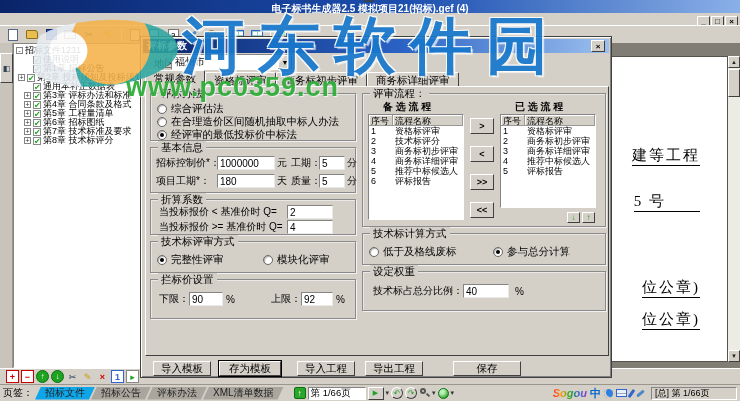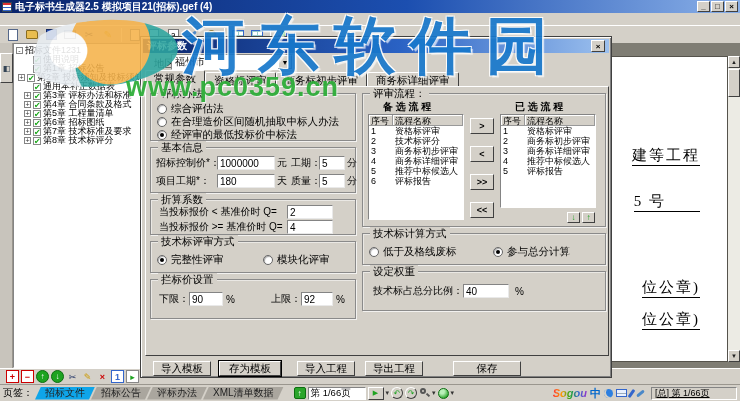--- a/index.html
+++ b/index.html
@@ -6,21 +6,21 @@
   html,body { width:740px; height:401px; overflow:hidden; }
   body { font-family:"Liberation Sans","DejaVu Sans",sans-serif; font-size:11px; }
   .stage { position:relative; width:740px; height:401px; background:#d4d0c8; overflow:hidden; }
   .sunken { border:1px solid; border-color:#848484 #ffffff #ffffff #848484; background:#ffffff; }
   .btn3d  { border:1px solid; border-color:#ffffff #404040 #404040 #ffffff; background:#d4d0c8;
             display:flex; align-items:center; justify-content:center; cursor:default; }
 
   
   .titlebar { position:absolute; left:0; top:0; width:740px; height:13px;
     background:linear-gradient(90deg,#0a246a 0%,#1c4fb0 55%,#8ab0e8 100%);
-    color:#fff; display:flex; align-items:center; padding:0 2px; font-size:10px; font-weight:bold; }
+    color:#fff; display:flex; align-items:center; padding:0 2px; font-size:10px; font-weight:bold;flex-direction:column; }
   .appico { width:10px; height:10px; background:#fff; border:1px solid #345;
     background-image:linear-gradient(#d33 0 2px,transparent 2px 4px,#36c 4px 5px,transparent 5px 7px,#36c 7px 8px,transparent 8px); margin-right:3px; }
   .wbtns { margin-left:auto; display:flex; gap:1px; }
   .wbtn { width:13px; height:11px; font-size:8px; font-weight:bold; color:#000; }
   .menubar { position:absolute; left:0; top:13px; width:740px; height:12px; background:#d4d0c8;
     display:flex; align-items:center; gap:2px; padding-left:4px; font-size:10px; color:#111; }
   .menubar span { padding:0 4px; }
   .toolbar { position:absolute; left:0; top:25px; width:740px; height:18px; background:#d4d0c8;
     border-top:1px solid #fff; display:flex; align-items:center; gap:3px; padding-left:5px; }
   .tb { width:16px; height:15px; display:flex; align-items:center; justify-content:center; font-size:10px; }
@@ -92,21 +92,21 @@
   .sogou { margin-left:auto; display:flex; align-items:center; gap:3px; }
   .sglogo { font-weight:bold; font-style:italic; font-size:11px;
     background:linear-gradient(90deg,#f33,#f90,#2a2,#36c,#93c); -webkit-background-clip:text; background-clip:text; color:transparent; }
   .szh { color:#06c; font-weight:bold; font-size:11px; }
   .moon { width:9px; height:9px; border-radius:50%; background:#2d7fe0; box-shadow:inset 2px -1px 0 #d4d0c8; }
   .kbd { width:11px; height:8px; border:1px solid #36c; background:#e8f0ff;
     background-image:linear-gradient(#9ab 0 1px,transparent 1px); background-position:0 3px; background-repeat:no-repeat; }
   .brush { width:3px; height:9px; background:#36c; border-radius:1px; transform:rotate(35deg); }
   .wrench { width:9px; height:3px; background:#4a88c8; border-radius:2px; transform:rotate(-40deg); }
   .totalbox { width:86px; height:13px; background:#d4d0c8; border:1px solid; border-color:#848484 #fff #fff #848484;
-    font-size:9px; display:flex; align-items:center; padding:0 3px; margin-left:4px; white-space:nowrap;text-decoration:underline; }
+    font-size:9px; display:flex; align-items:center; padding:0 3px; margin-left:4px; white-space:nowrap; }
 
   
   .dialog { position:absolute; left:140px; top:36px; width:472px; height:342px; background:#d4d0c8;
     border:1px solid #404040; box-shadow:inset 1px 1px 0 #fff, inset -1px -1px 0 #808080; z-index:10; font-size:10.5px; }
   .dtitle { position:absolute; left:2px; top:2px; right:2px; height:14px;
     background:linear-gradient(90deg,#0a246a,#2a62c4 55%,#9cc0ee); color:#fff; font-weight:bold; font-size:10px;
     display:flex; align-items:center; padding:0 4px; }
   .dclose { margin-left:auto; width:14px; height:12px; font-size:8px; font-weight:bold; color:#000; }
   .dlabel { position:absolute; left:13px; top:20px; }
   .combo { position:absolute; left:30px; top:17px; width:122px; height:16px; display:flex; align-items:center; }

